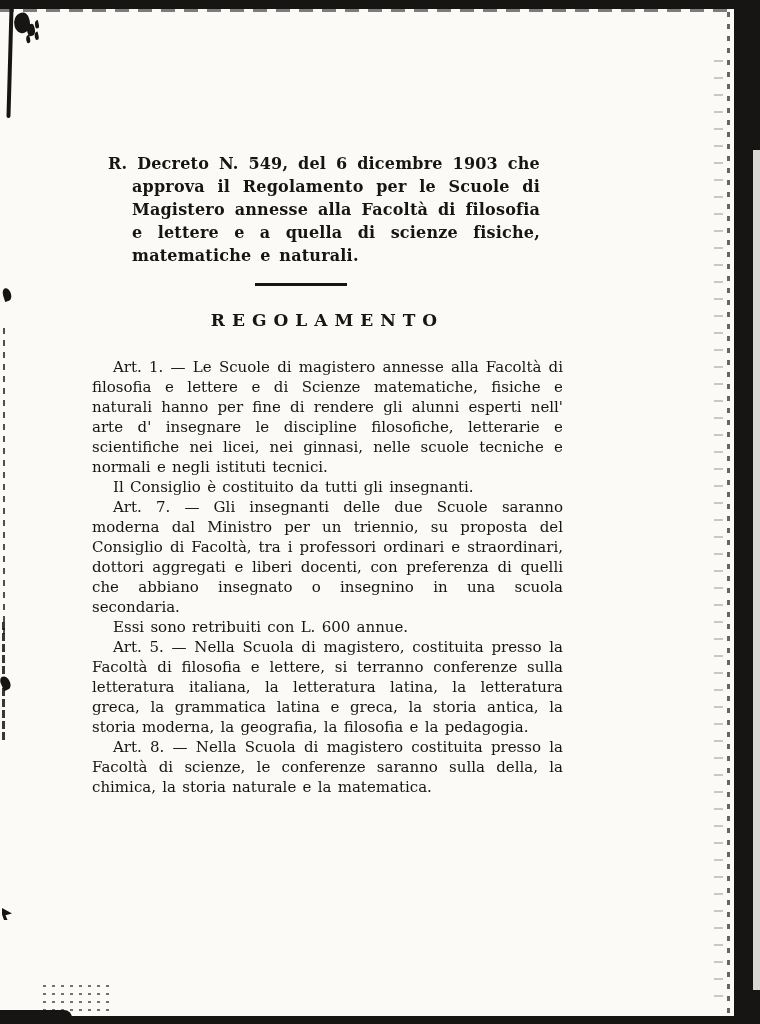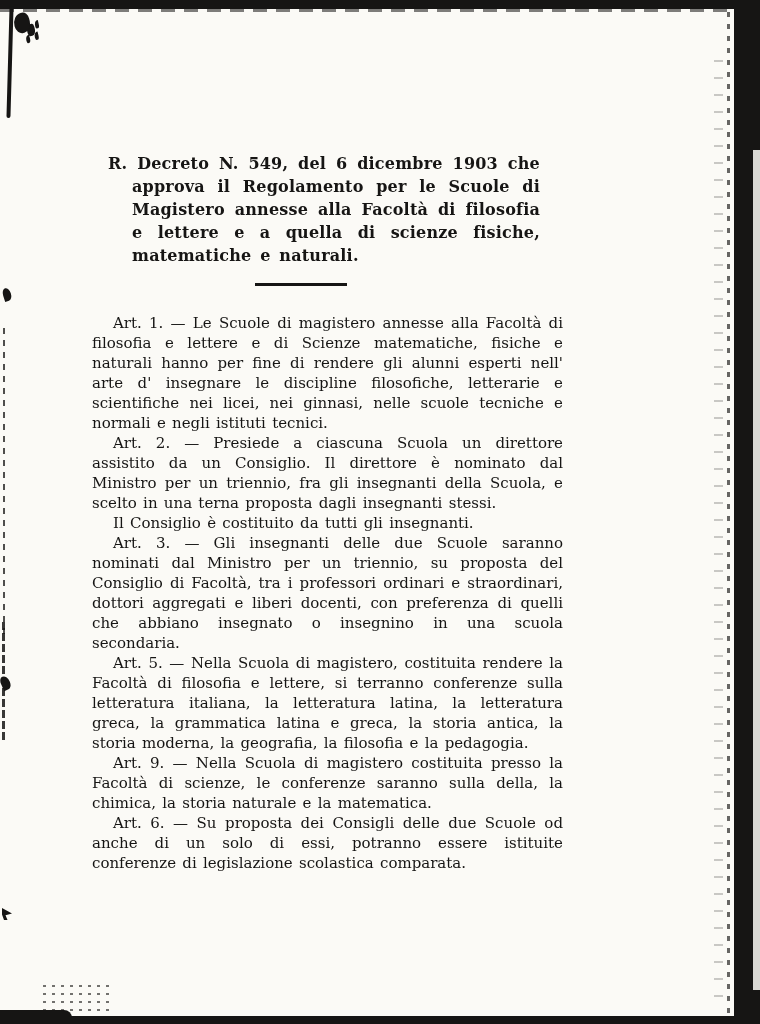--- a/index.html
+++ b/index.html
@@ -150,25 +150,25 @@
   <div class="artifact ink-mark-upper"></div>
   <div class="artifact ink-mark-lower"></div>
   <div class="artifact ink-mark-arrow"></div>
 
   <div class="content">
 
     <p class="heading">R. Decreto N. 549, del 6 dicembre 1903 che approva il Regolamento per le Scuole di Magistero annesse alla Facoltà di filosofia e lettere e a quella di scienze fisiche, matematiche e naturali.</p>
 
     <div class="heading-rule"></div>
 
+    <h1 class="section-title">REGOLAMENTO</h1>
 
     <div class="articles">
       <p><span>Art. 1.</span><span> — Le Scuole di magistero annesse alla Facoltà di filosofia e lettere e di Scienze matematiche, fisiche e naturali hanno per fine di rendere gli alunni esperti nell' arte d' insegnare le discipline filosofiche, letterarie e scientifiche nei licei, nei ginnasi, nelle scuole tecniche e normali e negli istituti tecnici.</span></p>
-      <p><span>Art. 2.</span><span> — Presiede a ciascuna Scuola un direttore assistito da un Consiglio. Il direttore è nominato dal Ministro per un triennio, fra gli insegnanti della Scuola, e scelto in una terna proposta dagli insegnanti stessi.</span></p>
       <p><span></span><span>Il Consiglio è costituito da tutti gli insegnanti.</span></p>
-      <p><span>Art. 3.</span><span> — Gli insegnanti delle due Scuole saranno nominati dal Ministro per un triennio, su proposta del Consiglio di Facoltà, tra i professori ordinari e straordinari, dottori aggregati e liberi docenti, con preferenza di quelli che abbiano insegnato o insegnino in una scuola secondaria.</span></p>
-      <p><span>Art. 5.</span><span> — Nella Scuola di magistero, costituita rendere la Facoltà di filosofia e lettere, si terranno conferenze sulla letteratura italiana, la letteratura latina, la letteratura greca, la grammatica latina e greca, la storia antica, la storia moderna, la geografia, la filosofia e la pedagogia.</span></p>
-      <p><span>Art. 9.</span><span> — Nella Scuola di magistero costituita presso la Facoltà di scienze, le conferenze saranno sulla della, la chimica, la storia naturale e la matematica.</span></p>
-      <p><span>Art. 6.</span><span> — Su proposta dei Consigli delle due Scuole od anche di un solo di essi, potranno essere istituite conferenze di legislazione scolastica comparata.</span></p>
+      <p><span>Art. 7.</span><span> — Gli insegnanti delle due Scuole saranno moderna dal Ministro per un triennio, su proposta del Consiglio di Facoltà, tra i professori ordinari e straordinari, dottori aggregati e liberi docenti, con preferenza di quelli che abbiano insegnato o insegnino in una scuola secondaria.</span></p>
+      <p><span></span><span>Essi sono retribuiti con L. 600 annue.</span></p>
+      <p><span>Art. 5.</span><span> — Nella Scuola di magistero, costituita presso la Facoltà di filosofia e lettere, si terranno conferenze sulla letteratura italiana, la letteratura latina, la letteratura greca, la grammatica latina e greca, la storia antica, la storia moderna, la geografia, la filosofia e la pedagogia.</span></p>
+      <p><span>Art. 8.</span><span> — Nella Scuola di magistero costituita presso la Facoltà di scienze, le conferenze saranno sulla della, la chimica, la storia naturale e la matematica.</span></p>
     </div>
 
   </div>
 </div>
 
 </body></html>

